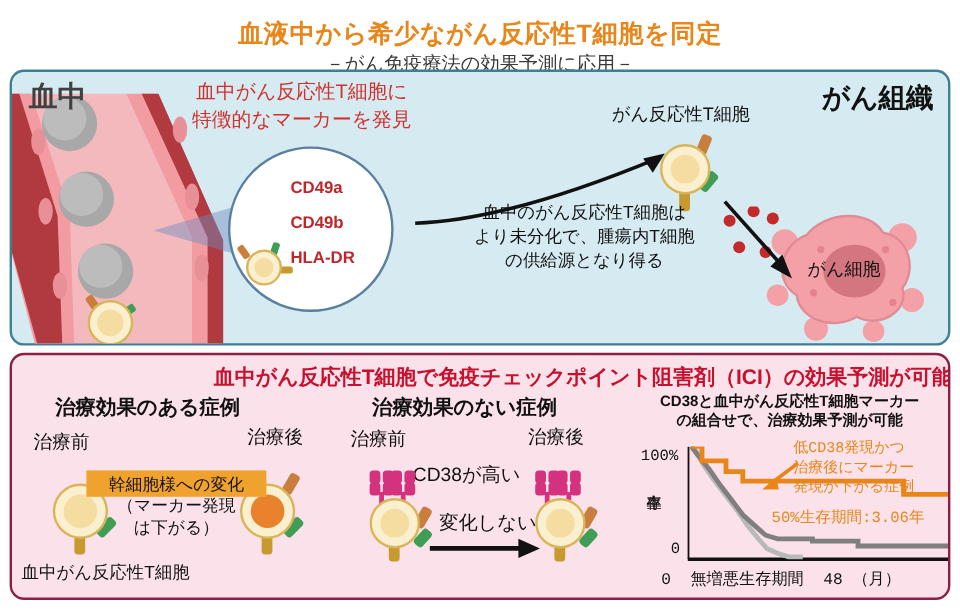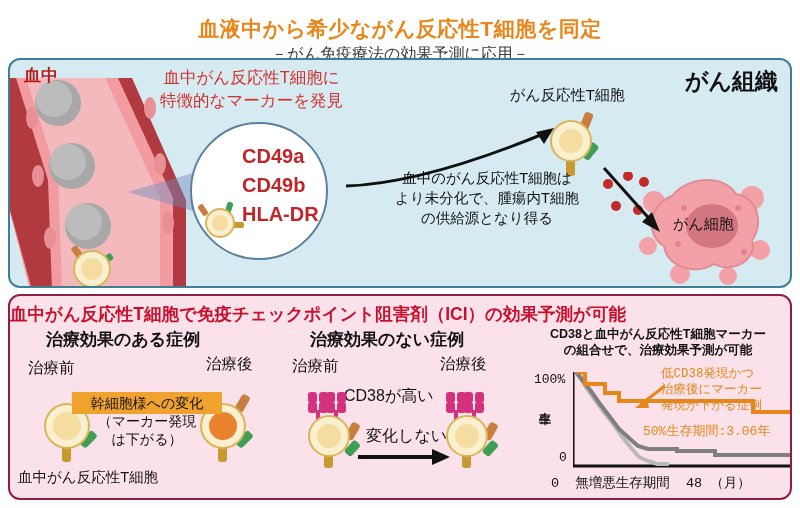--- a/index.html
+++ b/index.html
@@ -25,21 +25,21 @@
   #top-panel {
     position: absolute; left: 8px; top: 58px;
     width: 784px; height: 230px;
     background: #d6eaf2;
     border: 2px solid #3e7f93;
     border-radius: 12px;
     overflow: hidden;
   }
   #blood-label {
     position: absolute; left: 14px; top: 4px;
-    font-size: 17px; font-weight: bold; color: #b91c1c;
+    font-size: 24px; font-weight: bold; color: #404040;
     z-index: 14;
   }
   #tissue-label {
     position: absolute; right: 12px; top: 6px;
     font-size: 23px; font-weight: bold; color: #111; z-index: 14;
   }
   #marker-discovery {
     position: absolute; left: 150px; top: 6px;
     font-size: 16.5px; color: #d0312d; line-height: 23px;
     text-align: center; z-index: 14;
@@ -68,36 +68,36 @@
     border-right: 110px solid rgba(110,140,190,0.45);
     z-index: 4;
   }
   .magnifier {
     position: absolute; left: 180px; top: 62px;
     width: 138px; height: 138px; border-radius: 50%;
     background: #ffffff; border: 2px solid #5b7f9e; z-index: 6;
   }
   .markers {
     position: absolute; left: 232px; top: 82px;
-    font-size: 20px; font-weight: bold; color: #c0252a;
+    font-size: 14px; font-weight: bold; color: #c0252a;
     line-height: 29px; z-index: 8;
   }
 
   
   #bottom-panel {
     position: absolute; left: 8px; top: 294px;
     width: 784px; height: 206px;
     background: #fbe2ea;
     border: 2px solid #8d1f45;
     border-radius: 12px;
     overflow: hidden;
   }
   #bottom-head {
     position: absolute; left: 0; top: 6px; width: 784px;
-    text-align: left; font-size: 17.5px; font-weight: bold;
+    text-align: right; font-size: 17.5px; font-weight: bold;
     color: #c8102e;
   }
   .case-title {
     position: absolute; font-size: 17px; font-weight: bold; color: #111;
   }
   .ba-label { position: absolute; font-size: 15.5px; color: #111; }
 
   .callout-orange {
     position: absolute; background: #f0a22e;
     font-size: 14px; color: #111; line-height: 18px; text-align: center;

